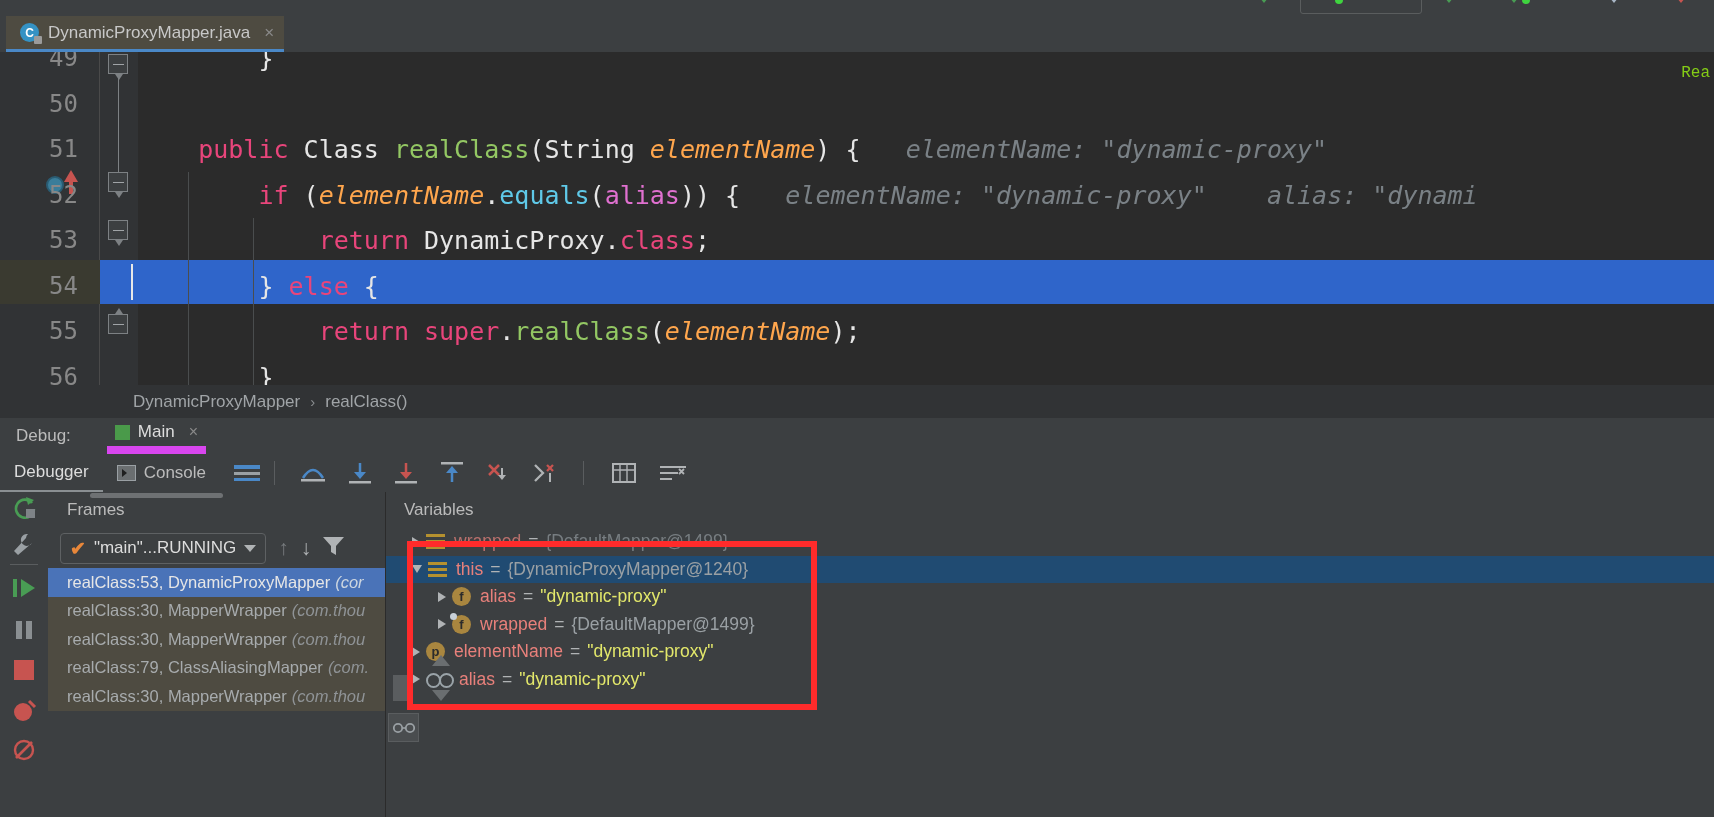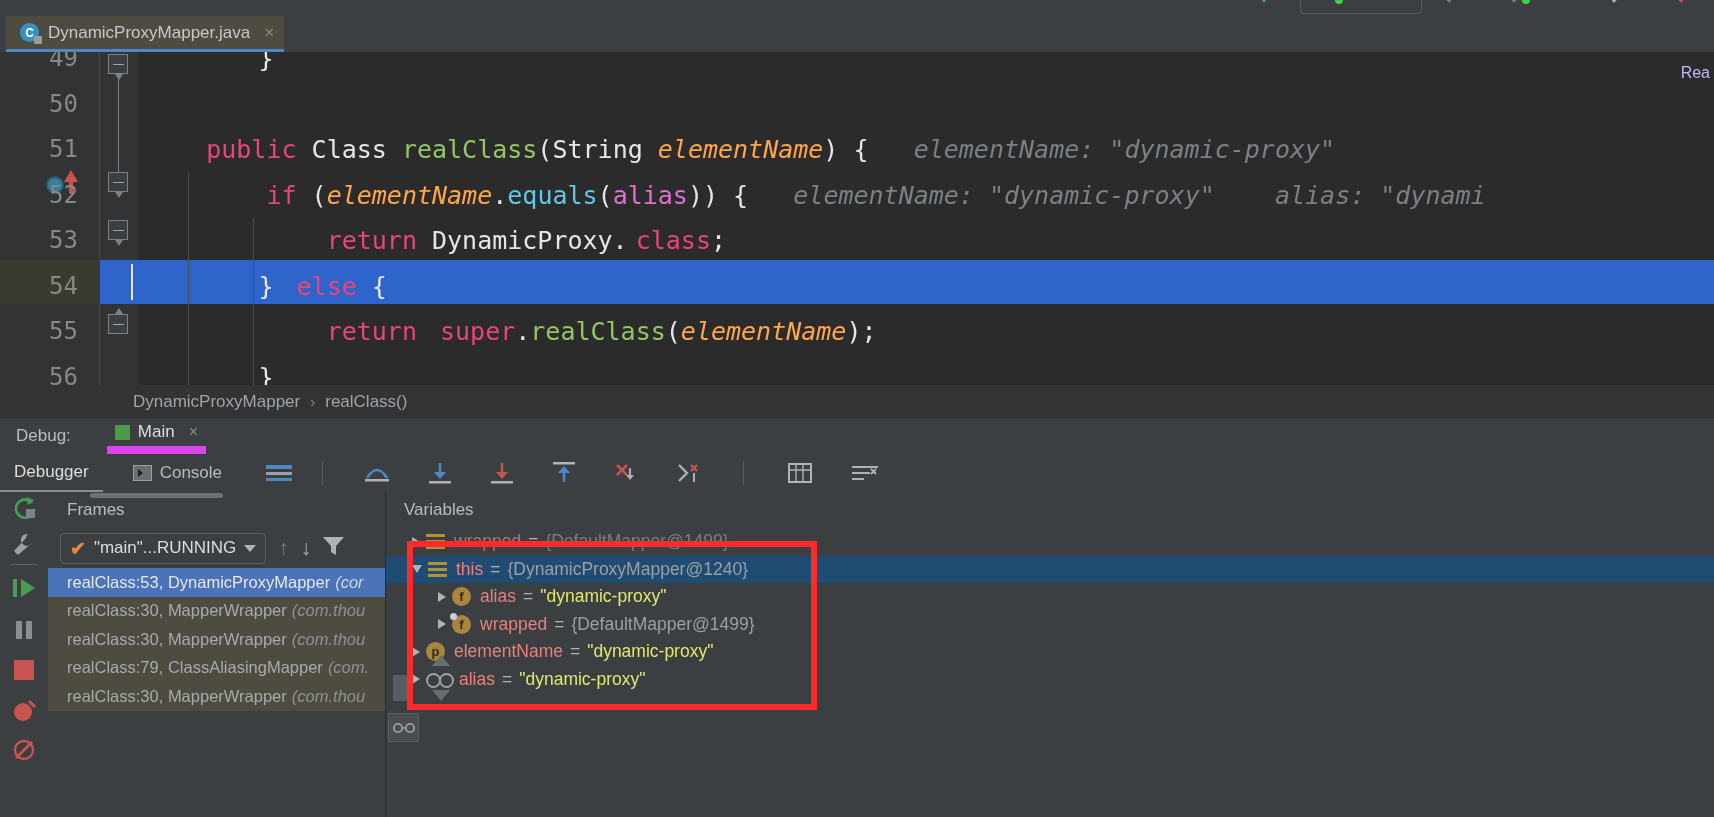--- a/index.html
+++ b/index.html
@@ -83,21 +83,21 @@
     position: absolute; left: 0; top: 208px; width: 100px; height: 44px;
     background: #3a3a30;
   }
   .caret {
     position: absolute; left: 131px; top: 212px; width: 2px; height: 36px;
     background: #e8e8e8;
   }
   .indent-guide {
     position: absolute; width: 1px; background: #4a4d4e;
   }
-  .k-kw     { color: #e8457b; margin-left: 8px; }
+  .k-kw     { color: #e8457b; }
   .k-white  { color: #e6e6e6; }
   .k-lime   { color: #93c763; }
   .k-orange { color: #ffa64d; }
   .k-cyan   { color: #5fc9e8; }
   .k-magenta{ color: #e070d0; }
   .hint {
     color: #7a8186; font-style: italic;
     font-family: "DejaVu Sans Mono", monospace; font-size: 25px;
   }
 
@@ -130,21 +130,21 @@
   }
   .bp-arrow {
     position: absolute; left: 64px; top: 118px; width: 0; height: 0;
     border-left: 7px solid transparent; border-right: 7px solid transparent;
     border-bottom: 12px solid #c75450;
   }
   .bp-arrow::after {
     content:''; position:absolute; left:-2px; top:12px; width:4px; height:12px; background:#c75450;
   }
   .edit-right-txt {
-    position: absolute; right: 4px; top: 12px; color: #c4b5fd; font-size: 16px;
+    position: absolute; right: 4px; top: 12px; color: #84cc16; font-size: 16px; font-family: Liberation Mono, monospace;
   }
 
   
   .breadcrumb {
     position: absolute; left: 0; top: 385px; width: 1714px; height: 33px;
     background: #313335; display: flex; align-items: center;
     padding-left: 133px; color: #a0a4a7; font-size: 17px;
   }
   .breadcrumb .sep { margin: 0 10px; color: #8a8e91; font-size: 15px; }
 
@@ -161,21 +161,21 @@
   .debug-head .sess .sicon {
     width: 15px; height: 15px; background: #4a9a4a; margin-right: 8px;
     position: relative;
   }
   .debug-head .sess .sname { color: #ddd; font-size: 17px; }
   .debug-head .sess .sclose { color: #8a8a8a; font-size: 16px; margin-left: 14px; }
 
   
   .dbg-toolbar {
     position: absolute; left: 0; top: 454px; width: 1714px; height: 38px;
-    background: #3c3f41; display: flex; align-items: center; gap: 16px;
+    background: #3c3f41; display: flex; align-items: center;
   }
   .dtab {
     font-size: 17px; color: #bbb; padding: 0 14px; height: 38px;
     display: flex; align-items: center; gap: 8px;
   }
   .dtab.active { border-bottom: 2px solid #8a8f92; color: #ddd; }
   .ticon { display: inline-flex; align-items: center; justify-content: center; }
 
   
   .rail {

